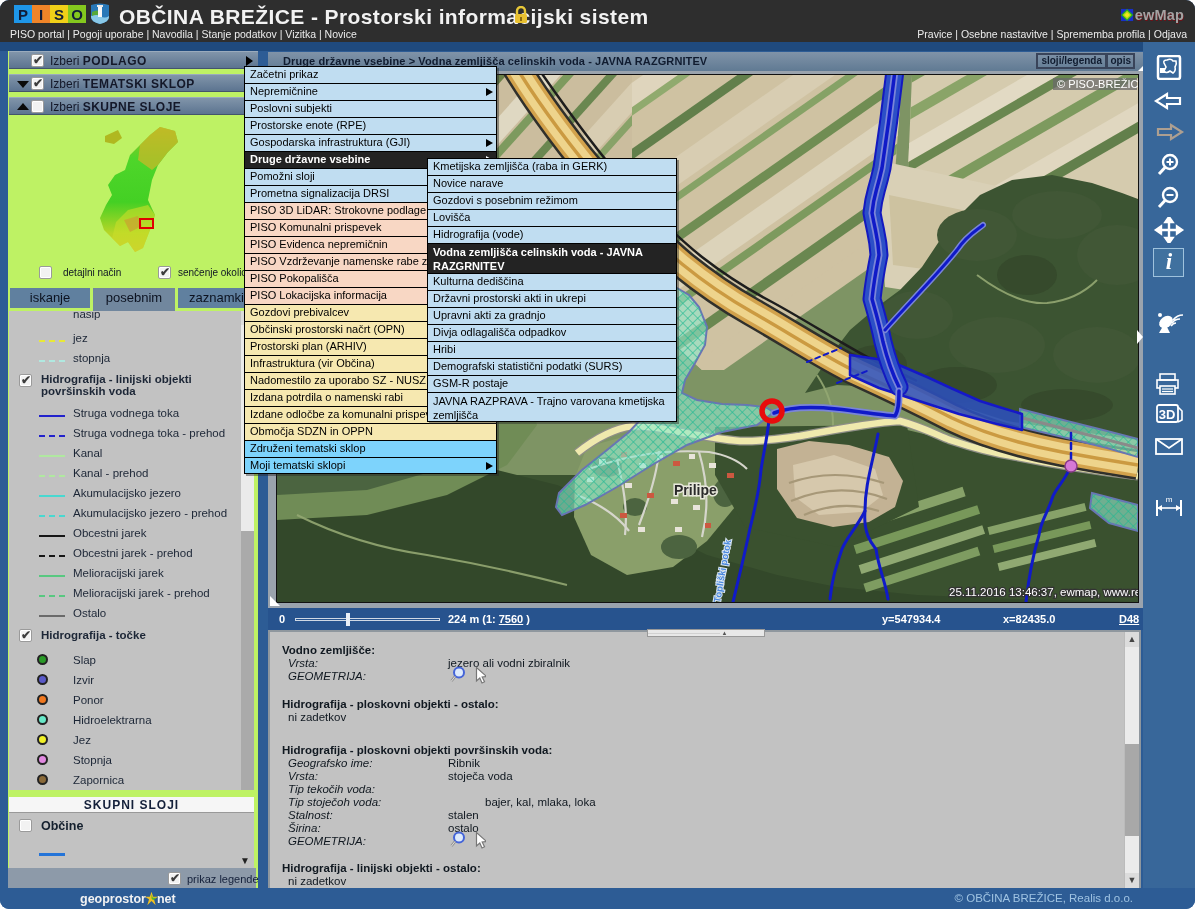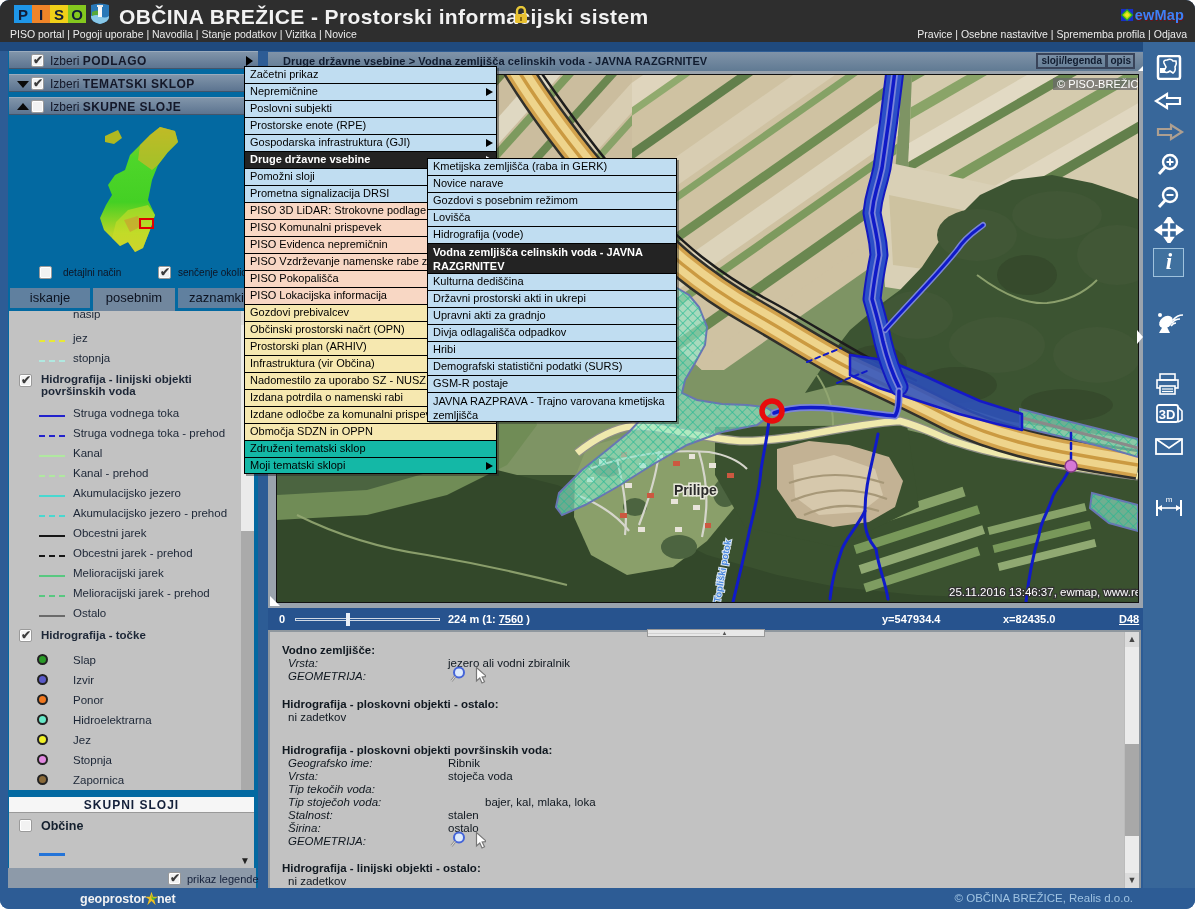--- a/index.html
+++ b/index.html
@@ -3,22 +3,22 @@
 <meta charset="utf-8">
 <style>
 * { margin:0; padding:0; box-sizing:border-box; }
 html,body { background:#fff; font-family:"Liberation Sans", sans-serif; }
 #app { position:relative; width:1195px; height:909px; background:#2d5c95; border-radius:9px; overflow:hidden; }
 #tophdr { position:absolute; left:0; top:0; width:1195px; height:42px; background:#2e2e2e; }
 .logosq { position:absolute; top:5px; width:18px; height:18px; text-align:center; font-weight:bold; font-size:15px; line-height:19px; color:#111c38; }
 #apptitle { position:absolute; left:119px; top:5px; color:#f2f2f2; font-size:21px; font-weight:bold; letter-spacing:0.4px; }
 #toplinks { position:absolute; left:10px; top:28px; color:#ececec; font-size:10.5px; }
 #toplinks2 { position:absolute; right:8px; top:28px; color:#ececec; font-size:10.5px; }
-#ewmap { position:absolute; right:11px; top:7px; color:#3b82f6; font-size:14.5px; font-weight:bold; letter-spacing:0.2px; text-shadow:0.5px 0.5px 0 #701016; }
-#sidebar { position:absolute; left:8px; top:51px; width:250px; height:837px; background:#0369a1; }
+#ewmap { position:absolute; right:11px; top:7px; color:#a3a3a3; font-size:14.5px; font-weight:bold; letter-spacing:0.2px; text-shadow:0.5px 0.5px 0 #701016; }
+#sidebar { position:absolute; left:8px; top:51px; width:250px; height:837px; background:#bef264; }
 .sbar { position:absolute; left:1px; width:249px; height:18px; background:linear-gradient(#8195aa,#5c7490); border-top:1px solid #9aabbd; border-bottom:1px solid #43556b; font-size:12px; }
 .sbar .lbl { position:absolute; left:32px; top:2px; color:#141829; }
 .sbar b { letter-spacing:0.5px; }
 .cb { position:absolute; width:13px; height:13px; background:#f2f2f2; border:1px solid #9a9a9a; border-radius:2px; box-shadow:inset 0 0 0 1px #fff; }
 .cb.chk:before { content:"\2714"; position:absolute; left:1px; top:-2px; font-size:12px; font-weight:bold; color:#3c3c3c; }
 .tab { position:absolute; top:237px; height:20px; background:#60809f; color:#0c1220; font-size:13px; text-align:center; line-height:20px; }
 #legpanel { position:absolute; left:1px; top:260px; width:245px; height:479px; background:#c2c2c2; overflow:hidden; font-size:11.5px; color:#1c2636; }
 #skupni { position:absolute; left:1px; top:746px; width:245px; height:71px; background:#c2c2c2; }
 #prikaz { position:absolute; left:0px; top:817px; width:248px; height:22px; background:#8d9aa9; }
 #maptbar { position:absolute; left:268px; top:52px; width:875px; height:19px; background:linear-gradient(#8093a8,#607a93); }
@@ -27,21 +27,21 @@
 #scalerow { position:absolute; left:268px; top:608px; width:875px; height:22px; background:#27538e; color:#fff; font-size:11px; font-weight:bold; }
 #results { position:absolute; left:268px; top:630px; width:873px; height:260px; background:#c2c2c2; border:2px solid #8f979e; font-size:11.5px; color:#101820; }
 #botbar { position:absolute; left:0; top:888px; width:1195px; height:21px; background:#2d5c95; }
 #toolbar { position:absolute; left:1143px; top:42px; width:52px; height:846px; background:#38679a; }
 .menu { position:absolute; font-size:11px; color:#000; box-shadow:2px 2px 0 rgba(40,40,40,0.45); }
 .mi { position:relative; height:17px; line-height:15px; padding:0 4px 0 5px; border:1px solid #000; border-bottom:none; background:#c0ddf1; white-space:nowrap; overflow:hidden; }
 .mi.last { border-bottom:1px solid #000; }
 .mi .arr { position:absolute; right:3px; top:4px; width:0; height:0; border-left:7px solid #000; border-top:4.5px solid transparent; border-bottom:4.5px solid transparent; }
 .mi.pink { background:#f8d7c4; }
 .mi.yel { background:#f6e8b0; }
-.mi.gry { background:#14b8a6; }
+.mi.gry { background:#7dd3fc; }
 .mi.dark { background:#232323; color:#fff; font-weight:bold; }
 .mi.dark .arr { border-left-color:#fff; }
 .leg-line { position:absolute; width:26px; height:0; border-top-width:2px; }
 .leg-txt { position:absolute; font-size:11.5px; color:#1c2636; }
 .dot { position:absolute; width:11px; height:11px; border-radius:50%; border:2px solid #222; }
 .ritem { position:absolute; white-space:nowrap; }
 .rlab { font-style:italic; }
 .toolico { position:absolute; left:0; width:52px; text-align:center; }
 </style>
 </head>

